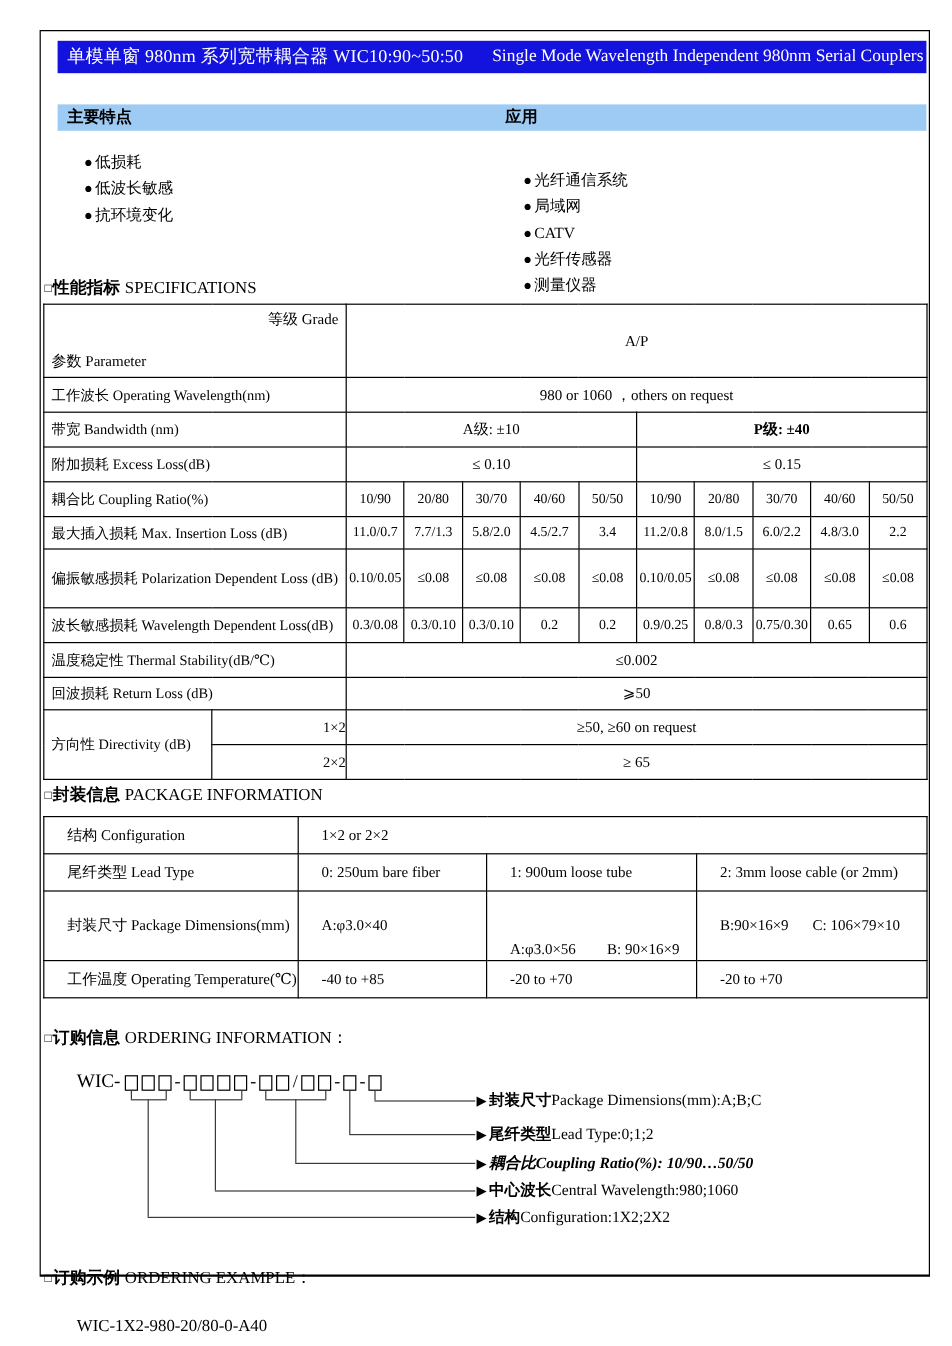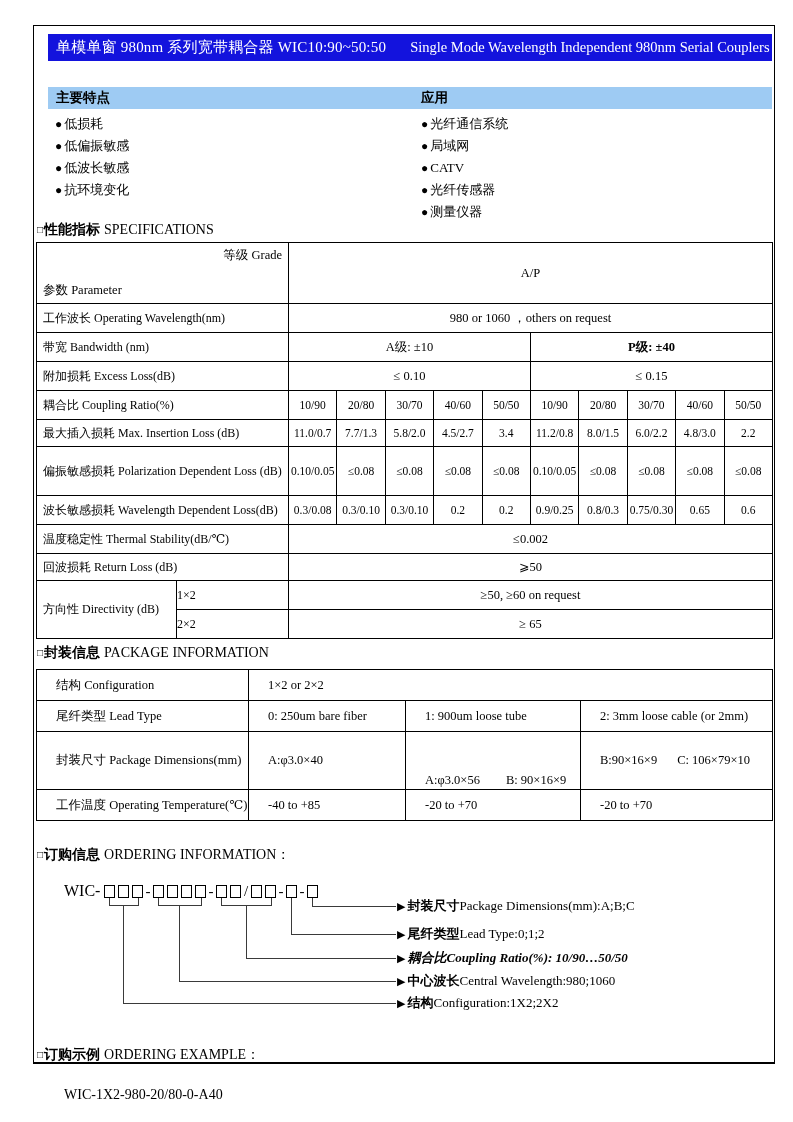--- a/index.html
+++ b/index.html
@@ -13,21 +13,21 @@
         display:flex;align-items:center;padding-left:8px;box-sizing:border-box;white-space:nowrap;}
   .title-bar .t-bold{font-weight:normal;font-size:15px;letter-spacing:.2px;}
   .title-bar .t-rest{font-size:14.5px;margin-left:24px;}
 
   
   .feat-bar{position:relative;margin:26px 2px 0 14px;height:22px;background:#9ecbf3;
         font-size:13.5px;font-weight:bold;line-height:22px;}
   .feat-bar .fb-left{padding-left:8px;}
   .feat-bar .fb-right{position:absolute;left:373px;top:0;}
   .feat-lists{position:relative;height:107px;margin-top:4px;font-size:13px;}
-  .feat-col{list-style:none;margin:0;padding:0 0 0 21px;}
+  .feat-col{list-style:none;margin:15px;padding:0 0 0 21px;}
   .feat-col li{line-height:21px;white-space:nowrap;}
   .feat-col .bullet{font-size:12px;margin-right:2px;}
   .feat-col.right{position:absolute;left:387px;top:0;padding-left:0;}
 
   
   .sec-title{font-size:14px;line-height:20px;margin:0 0 0 3px;white-space:nowrap;}
   .sec-title .sq{font-size:10px;vertical-align:1px;margin-right:1px;}
   .sec-title .cn{font-weight:bold;}
   .sec-title .en{margin-left:4px;}
 
@@ -37,21 +37,21 @@
   .spec-table{width:736px;font-size:12px;margin-top:2px;}
   .spec-table td.lab{padding:1px 2px 1px 6px;}
   .spec-table td.val{text-align:center;font-size:11.5px;padding:1px 1px;}
   .spec-table td.vwide{text-align:center;font-size:12.5px;}
   .hdrcell{height:60px;position:relative;}
   .hdrcell .grade{position:absolute;top:4px;right:6px;font-size:12.5px;}
   .hdrcell .param{position:absolute;bottom:4px;left:6px;font-size:12.5px;}
   .r30{height:29px;} .r28{height:27px;} .r50{height:49px;} .r62{height:60px;}
   .bold{font-weight:bold;}
   .dirlab{text-align:left;padding-left:10px;}
-  .dirsub{text-align:left;}
+  .dirsub{text-align:right;}
 
   .pkg-table{width:736px;font-size:12.5px;margin-top:6px;}
   .pkg-table td{height:28px;padding:1px 4px 1px 19px;white-space:nowrap;}
   .pkg-split{display:flex;}
   .pkg-split.g26{gap:26px;margin-top:40px;} .pkg-split.g44{gap:20px;}
 
   
   .order-diagram{position:relative;height:142px;margin-top:16px;}
   .code-line{position:absolute;left:30px;top:0;height:20px;display:flex;align-items:center;gap:2px;font-size:16px;}
   .code-prefix{display:inline-block;width:38px;}
@@ -81,21 +81,20 @@
     </div>
 
     <div class="feat-bar">
       <span class="fb-left">主要特点</span>
       <span class="fb-right">应用</span>
     </div>
 
     <div class="feat-lists">
       <ul class="feat-col">
         <li><span class="bullet">●</span><span>低损耗</span></li>
-        <li><span class="bullet">●</span><span>低偏振敏感</span></li>
         <li><span class="bullet">●</span><span>低波长敏感</span></li>
         <li><span class="bullet">●</span><span>抗环境变化</span></li>
       </ul>
       <ul class="feat-col right">
         <li><span class="bullet">●</span><span>光纤通信系统</span></li>
         <li><span class="bullet">●</span><span>局域网</span></li>
         <li><span class="bullet">●</span><span>CATV</span></li>
         <li><span class="bullet">●</span><span>光纤传感器</span></li>
         <li><span class="bullet">●</span><span>测量仪器</span></li>
       </ul>

